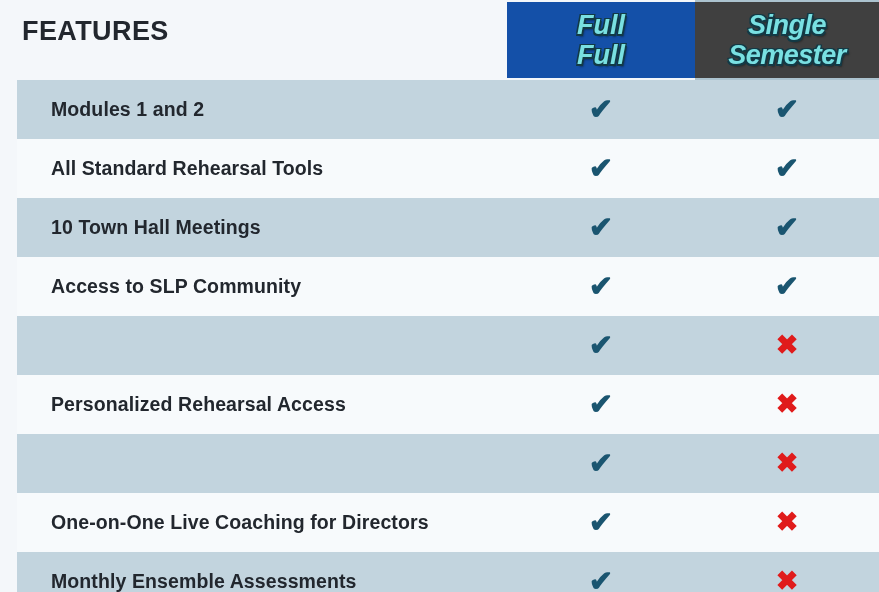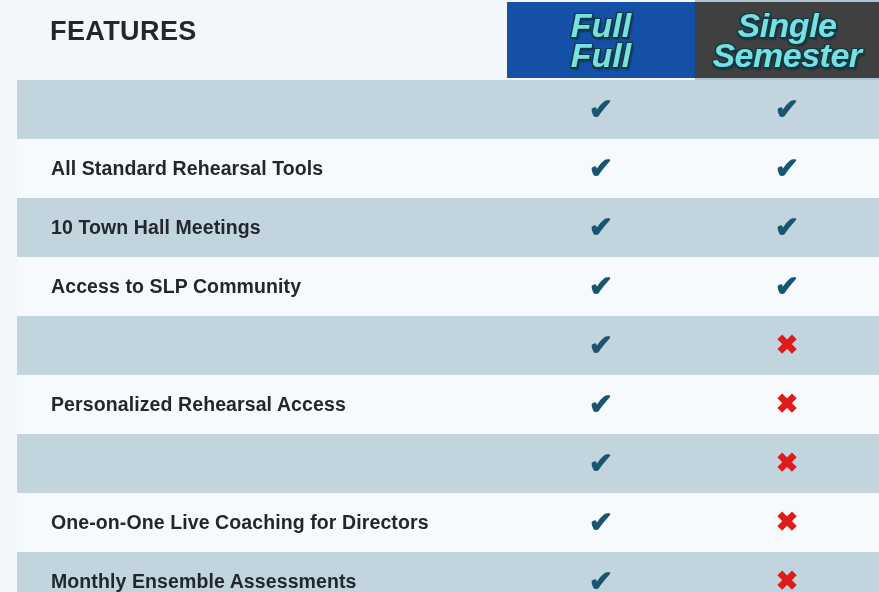--- a/index.html
+++ b/index.html
@@ -47,31 +47,30 @@
   .features-title {
     position: absolute;
     left: 22px;
     top: 14px;
     font-size: 27px;
     font-weight: bold;
     letter-spacing: 0.4px;
     color: #22272e;
     line-height: 34px;
     white-space: nowrap;
-    margin-left: 28px;
   }
   .col-head {
     position: absolute;
     top: 2px;
     height: 76px;
     display: flex;
     align-items: center;
     justify-content: center;
     text-align: center;
-    font-size: 34px;
+    font-size: 27px;
     font-weight: bold;
     font-style: italic;
     line-height: 30px;
     color: #79e0e2;
     text-shadow:
       -1.5px -1.5px 0 #123a46,
        1.5px -1.5px 0 #123a46,
       -1.5px  1.5px 0 #123a46,
        1.5px  1.5px 0 #123a46,
        2px 3px 2px rgba(0,0,0,0.35);
@@ -179,20 +178,21 @@
       <div>
         <span>Single</span>
         <span>Semester</span>
       </div>
     </div>
   </div>
 
   <div class="rows" id="rows-container">
       <div class="feature-row odd">
         <div class="row-stripe"></div>
+        <div class="row-label">Modules 1 and 2</div>
         <div class="mark mark-full check">✔</div>
         <div class="mark mark-single check">✔</div>
       </div>
       <div class="feature-row even">
         <div class="row-stripe"></div>
         <div class="row-label">All Standard Rehearsal Tools</div>
         <div class="mark mark-full check">✔</div>
         <div class="mark mark-single check">✔</div>
       </div>
       <div class="feature-row odd">

